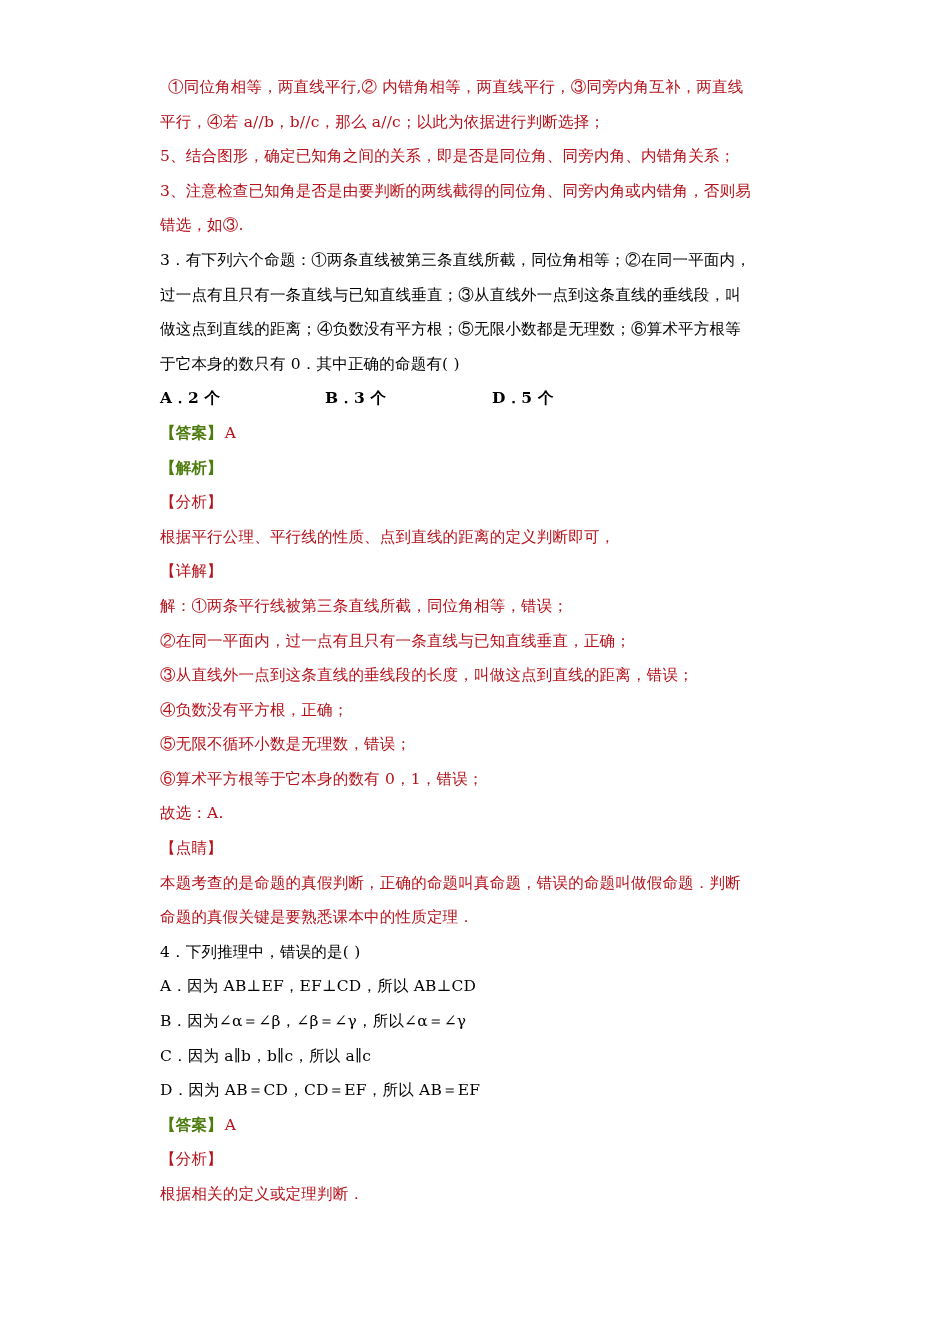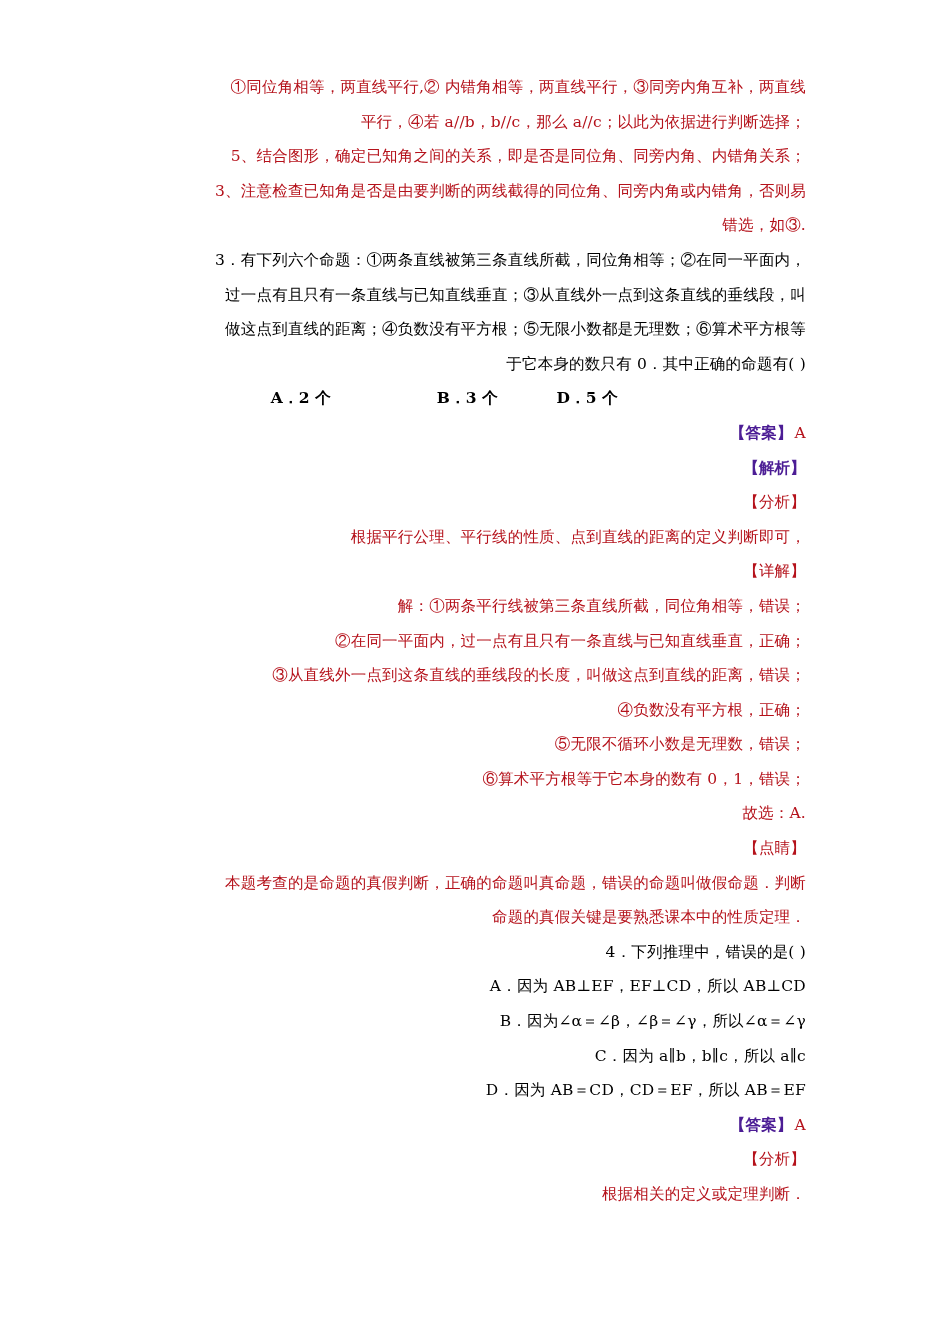--- a/index.html
+++ b/index.html
@@ -9,37 +9,36 @@
     }
     body {
       width: 950px;
       height: 1344px;
       position: relative;
       overflow: hidden;
       font-family: "DejaVu Serif", "Liberation Serif", serif;
     }
     .page {
       position: absolute;
-      left: 166px;
+      left: 160px;
       top: 70px;
       width: 640px;
-      text-align: right;
     }
     .line {
       height: 34.6px;
       line-height: 34.6px;
       font-size: 15.5px;
       white-space: nowrap;
       letter-spacing: 0.2px;
     }
     .red { color: #b5121b; }
     .black { color: #000000; }
     .bold { font-weight: normal; }
     .indent { padding-left: 8px; }
-    .tag-black { color: #4c1d95; font-weight: bold; }
+    .tag-black { color: #4d7c0f; font-weight: bold; }
     .tag-red { color: #b5121b; }
     .options {
       display: flex;
     }
     .options .opt {
       font-weight: bold;
       color: #000;
     }
     .opt-a { width: 165px; }
     .opt-b { width: 167px; }

